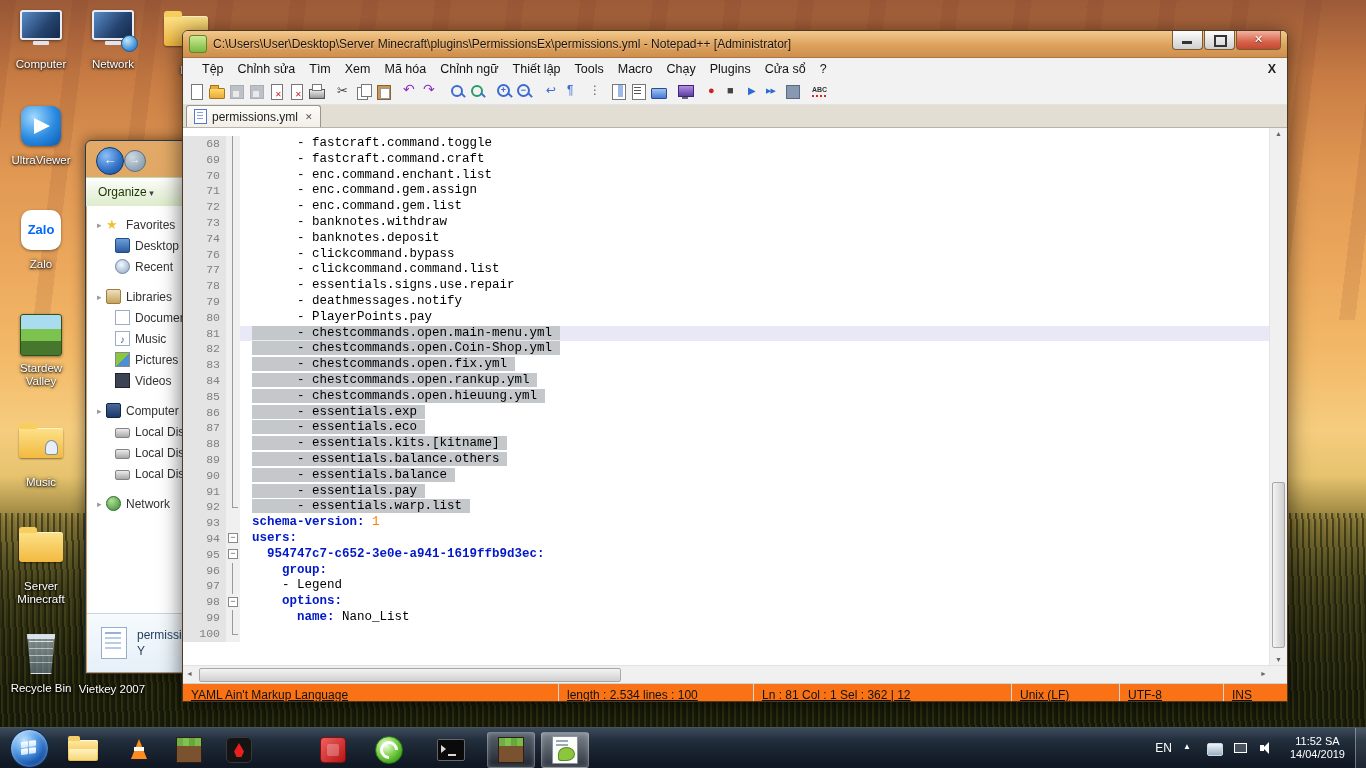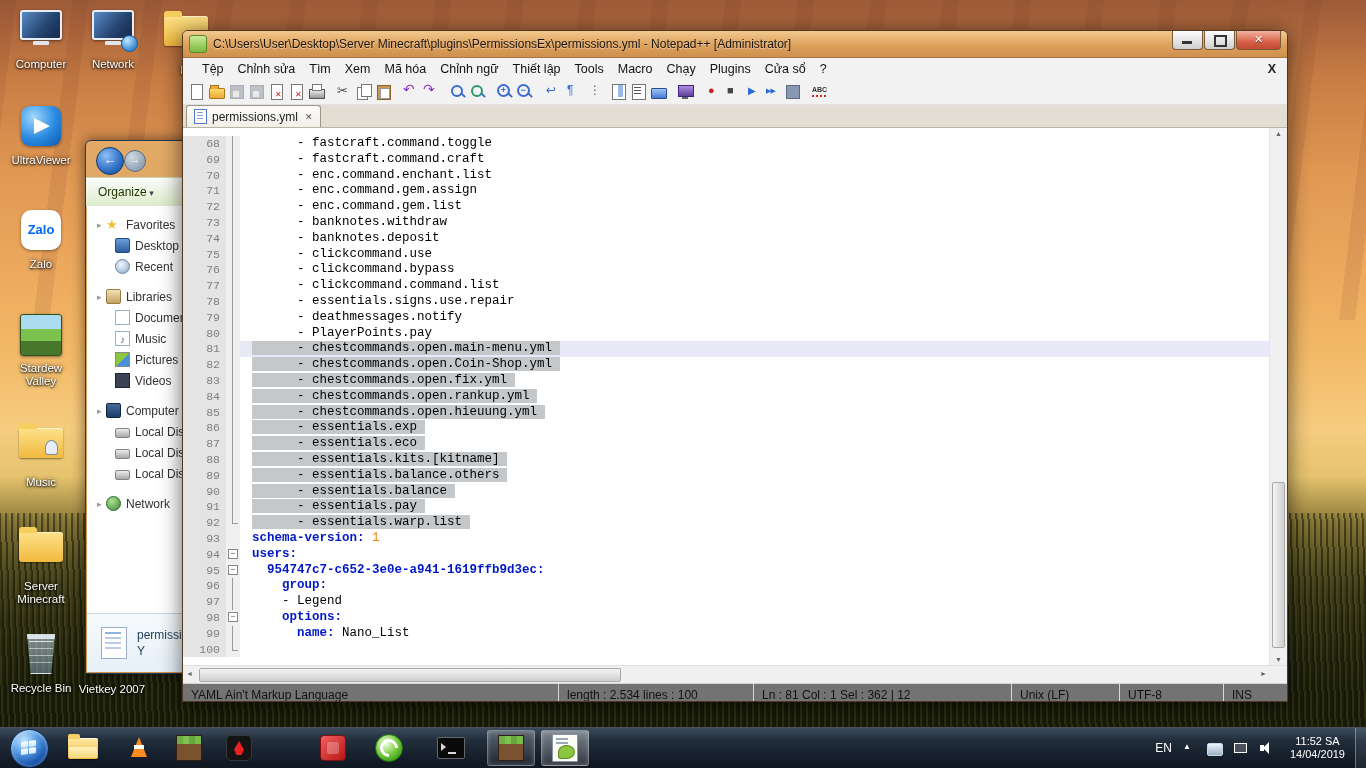--- a/index.html
+++ b/index.html
@@ -187,31 +187,31 @@
   .ed-vscroll{position:absolute;right:0;top:0;bottom:0;width:17px;background:#f0f0f0;border-left:1px solid #e4e4e4;}
   .vs-up::before{content:"▲";position:absolute;top:2px;left:0;right:0;text-align:center;font-size:7px;color:#666;}
   .vs-dn::before{content:"▼";position:absolute;bottom:2px;left:0;right:0;text-align:center;font-size:7px;color:#666;}
   .vthumb{position:absolute;left:2px;right:2px;top:354px;height:164px;border:1px solid #a8a8a8;border-radius:2px;
        background:linear-gradient(90deg,#f4f4f4,#cfcfcf);}
   .ed-hscroll{height:17px;background:#f0f0f0;border-top:1px solid #e2e2e2;position:relative;}
   .hs-l::before{content:"◄";position:absolute;left:3px;top:4px;font-size:7px;color:#666;}
   .hs-r::before{content:"►";position:absolute;right:20px;top:4px;font-size:7px;color:#666;}
   .hthumb{position:absolute;left:16px;top:2px;height:12px;width:420px;border:1px solid #a8a8a8;border-radius:2px;
        background:linear-gradient(#f4f4f4,#cfcfcf);}
-  .np-status{height:21px;background:#737373;border-top:1px solid #d4d4d4;display:flex;align-items:center;font-size:12px;color:#111;}
+  .np-status{height:21px;background:#f97316;border-top:1px solid #d4d4d4;display:flex;align-items:center;font-size:12px;color:#111;text-decoration:underline;}
   .st{padding:0 8px;border-left:1px solid #d8d8d8;height:100%;display:flex;align-items:center;white-space:nowrap;overflow:hidden;box-sizing:border-box;}
   .st-doctype{width:375px;border-left:none;}
   .st-len{width:195px;}
   .st-pos{width:258px;}
   .st-eol{width:108px;}
   .st-enc{width:104px;}
   .st-ins{flex:1;}
 
   
-  .taskbar{position:absolute;left:0;right:0;bottom:0;height:40px;z-index:10;display:flex;align-items:center;
+  .taskbar{position:absolute;left:0;right:0;bottom:0;height:40px;z-index:10;display:flex;align-items:flex-end;
       background:linear-gradient(#3c4c5c,#222e3c 30%,#101824 90%);border-top:1px solid rgba(255,255,255,.25);}
   .orb{width:37px;height:37px;border-radius:50%;margin-left:10px;position:relative;flex:none;
       background:radial-gradient(circle at 35% 28%,#bfe4ff,#5aa0e8 35%,#1a5ab0 65%,#072a60 95%);
       border:1px solid #0a2a50;box-shadow:inset 0 1px 5px rgba(255,255,255,.6);}
   .orb-flag{position:absolute;left:10px;top:11px;width:16px;height:14px;display:grid;
       grid-template-columns:7px 7px;grid-template-rows:6px 6px;gap:1px;transform:skewY(-8deg);}
   .orb-flag span{background:linear-gradient(#ffffff,#cfe6ff);border-radius:1px;display:block;}
   .tk{width:48px;height:36px;display:flex;align-items:center;justify-content:center;border-radius:3px;flex:none;box-sizing:border-box;}
   .tk.open{background:linear-gradient(rgba(255,255,255,.22),rgba(255,255,255,.07));border:1px solid rgba(255,255,255,.3);
       box-shadow:inset 0 0 5px rgba(255,255,255,.25);}
@@ -473,21 +473,20 @@
   </div>
   <div class="np-edit">
     <div class="ed-lines">
         <div class="ed-row"><span class="ed-num">68</span><span class="ed-fold f-v"></span><div class="ed-code"><span class="seg-p">      - fastcraft.command.toggle</span></div></div>
         <div class="ed-row"><span class="ed-num">69</span><span class="ed-fold f-v"></span><div class="ed-code"><span class="seg-p">      - fastcraft.command.craft</span></div></div>
         <div class="ed-row"><span class="ed-num">70</span><span class="ed-fold f-v"></span><div class="ed-code"><span class="seg-p">      - enc.command.enchant.list</span></div></div>
         <div class="ed-row"><span class="ed-num">71</span><span class="ed-fold f-v"></span><div class="ed-code"><span class="seg-p">      - enc.command.gem.assign</span></div></div>
         <div class="ed-row"><span class="ed-num">72</span><span class="ed-fold f-v"></span><div class="ed-code"><span class="seg-p">      - enc.command.gem.list</span></div></div>
         <div class="ed-row"><span class="ed-num">73</span><span class="ed-fold f-v"></span><div class="ed-code"><span class="seg-p">      - banknotes.withdraw</span></div></div>
         <div class="ed-row"><span class="ed-num">74</span><span class="ed-fold f-v"></span><div class="ed-code"><span class="seg-p">      - banknotes.deposit</span></div></div>
-        <div class="ed-row"><span class="ed-num">75</span><span class="ed-fold f-v"></span><div class="ed-code"><span class="seg-p">      - clickcommand.use</span></div></div>
         <div class="ed-row"><span class="ed-num">76</span><span class="ed-fold f-v"></span><div class="ed-code"><span class="seg-p">      - clickcommand.bypass</span></div></div>
         <div class="ed-row"><span class="ed-num">77</span><span class="ed-fold f-v"></span><div class="ed-code"><span class="seg-p">      - clickcommand.command.list</span></div></div>
         <div class="ed-row"><span class="ed-num">78</span><span class="ed-fold f-v"></span><div class="ed-code"><span class="seg-p">      - essentials.signs.use.repair</span></div></div>
         <div class="ed-row"><span class="ed-num">79</span><span class="ed-fold f-v"></span><div class="ed-code"><span class="seg-p">      - deathmessages.notify</span></div></div>
         <div class="ed-row"><span class="ed-num">80</span><span class="ed-fold f-v"></span><div class="ed-code"><span class="seg-p">      - PlayerPoints.pay</span></div></div>
         <div class="ed-row cur"><span class="ed-num">81</span><span class="ed-fold f-v"></span><div class="ed-code"><span class="sel"><span class="seg-p">      - chestcommands.open.main-menu.yml</span> </span></div></div>
         <div class="ed-row"><span class="ed-num">82</span><span class="ed-fold f-v"></span><div class="ed-code"><span class="sel"><span class="seg-p">      - chestcommands.open.Coin-Shop.yml</span> </span></div></div>
         <div class="ed-row"><span class="ed-num">83</span><span class="ed-fold f-v"></span><div class="ed-code"><span class="sel"><span class="seg-p">      - chestcommands.open.fix.yml</span> </span></div></div>
         <div class="ed-row"><span class="ed-num">84</span><span class="ed-fold f-v"></span><div class="ed-code"><span class="sel"><span class="seg-p">      - chestcommands.open.rankup.yml</span> </span></div></div>
         <div class="ed-row"><span class="ed-num">85</span><span class="ed-fold f-v"></span><div class="ed-code"><span class="sel"><span class="seg-p">      - chestcommands.open.hieuung.yml</span> </span></div></div>

